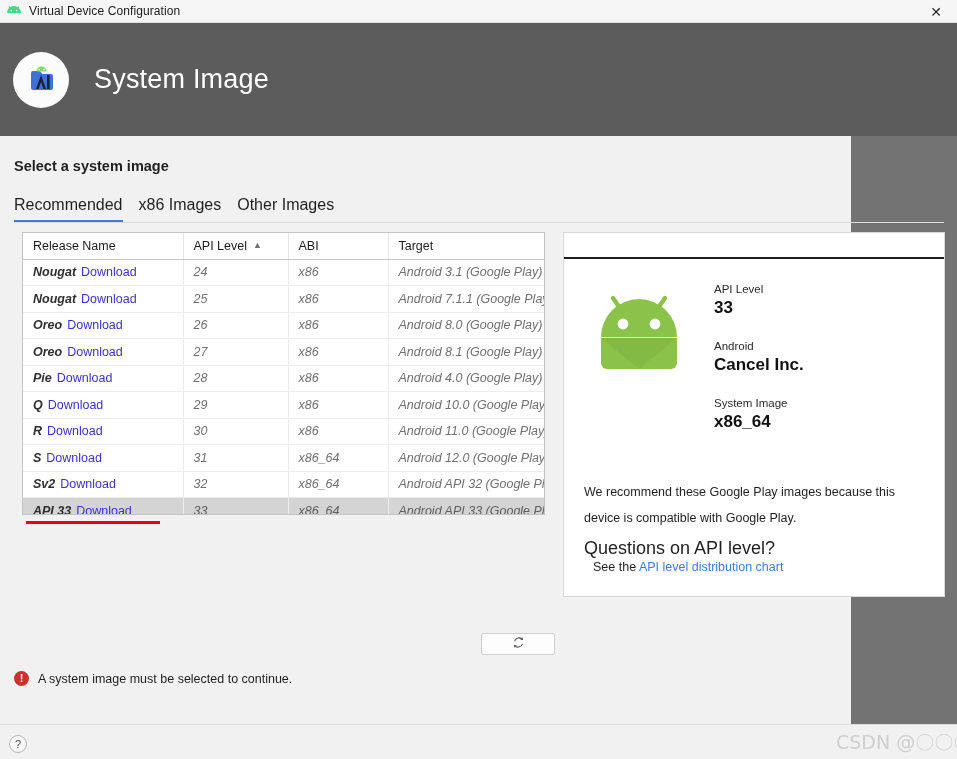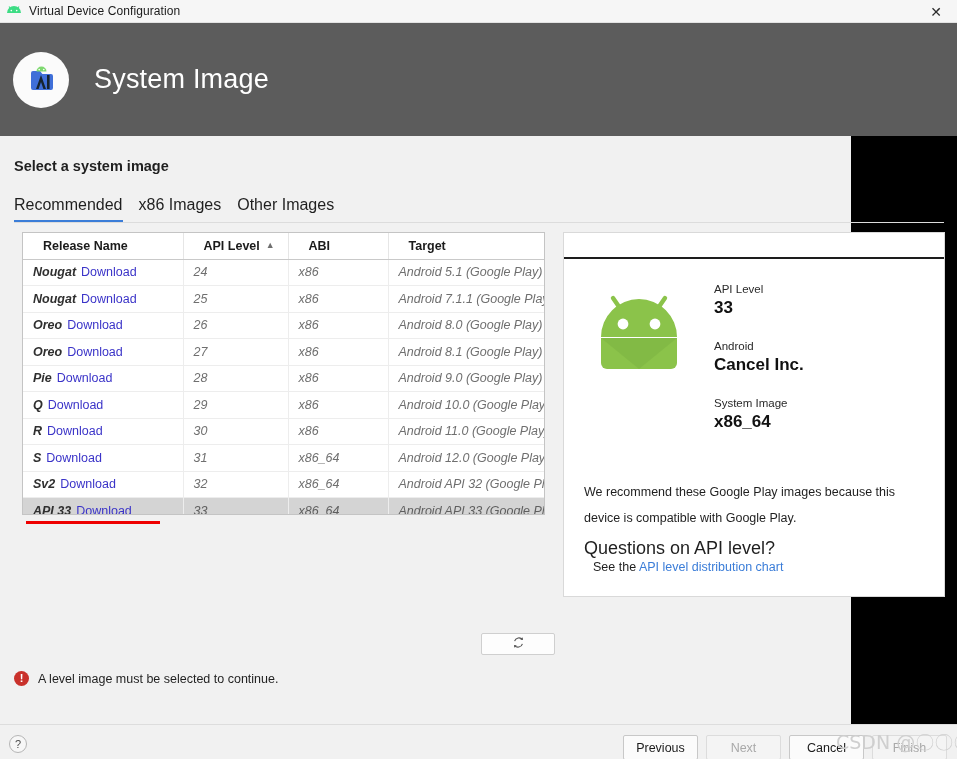--- a/index.html
+++ b/index.html
@@ -2,21 +2,21 @@
 <html><head>
 <meta charset="utf-8">
 <style>
   * { box-sizing: border-box; margin: 0; padding: 0; }
   html, body {
     width: 957px; height: 759px;
     font-family: "Liberation Sans", sans-serif;
     background: #f1f1f1;
     overflow: hidden;
   }
-  #app { position: relative; width: 957px; height: 759px; background: #000000; }
+  #app { position: relative; width: 957px; height: 759px; background: #737373; }
 
   
   .titlebar {
     position: absolute; left: 0; top: 0; width: 957px; height: 23px;
     background: #f6f6f6; border-bottom: 1px solid #e2e2e2;
     display: flex; align-items: center;
   }
   .titlebar-icon { width: 18px; height: 14px; margin-left: 5px; position: relative; }
   .titlebar-title {
     font-size: 12px; color: #1a1a1a; margin-left: 6px; letter-spacing: .1px;
@@ -63,22 +63,22 @@
     position: absolute; left: 14px; top: 86px; width: 930px; height: 1px; background: #dcdcdc;
   }
 
   
   .table-wrap {
     position: absolute; left: 22px; top: 96px; width: 523px; height: 283px;
     background: #ffffff; border: 1px solid #c4c4c4; overflow: hidden;
   }
   table.sysimg { width: 640px; border-collapse: collapse; table-layout: fixed; }
   table.sysimg th {
-    height: 26px; font-size: 12.5px; font-weight: bold; color: #1b1b1b;
-    text-align: left; padding: 0 0 0 20px; background: #ffffff;
+    height: 26px; font-size: 12.5px; font-weight: normal; color: #1b1b1b;
+    text-align: left; padding: 0 0 0 10px; background: #ffffff;
     border-bottom: 1px solid #c9c9c9; border-right: 1px solid #e6e6e6;
     white-space: nowrap;
   }
   table.sysimg th:last-child { border-right: none; }
   table.sysimg td {
     height: 26.5px; font-size: 12.5px; color: #6f6f6f; font-style: italic;
     padding: 0 0 0 10px; border-bottom: 1px solid #ededed;
     border-right: 1px solid #ededed; white-space: nowrap; overflow: hidden; margin-left: 20px;
   }
   table.sysimg td:last-child { border-right: none; }
@@ -217,21 +217,21 @@
             <th><span>API Level</span><span class="sort-arrow">▲</span></th>
             <th><span>ABI</span></th>
             <th><span>Target</span></th>
           </tr>
         </thead>
         <tbody>
           <tr>
             <td><span class="rel-name">Nougat</span><span class="dl-link">Download</span></td>
             <td>24</td>
             <td>x86</td>
-            <td>Android 5.1 (Google Play)</td>
+            <td>Android 3.1 (Google Play)</td>
           </tr>
           <tr>
             <td><span class="rel-name">Nougat</span><span class="dl-link">Download</span></td>
             <td>25</td>
             <td>x86</td>
             <td>Android 7.1.1 (Google Play)</td>
           </tr>
           <tr>
             <td><span class="rel-name">Oreo</span><span class="dl-link">Download</span></td>
             <td>26</td>
@@ -241,21 +241,21 @@
           <tr>
             <td><span class="rel-name">Oreo</span><span class="dl-link">Download</span></td>
             <td>27</td>
             <td>x86</td>
             <td>Android 8.1 (Google Play)</td>
           </tr>
           <tr>
             <td><span class="rel-name">Pie</span><span class="dl-link">Download</span></td>
             <td>28</td>
             <td>x86</td>
-            <td>Android 9.0 (Google Play)</td>
+            <td>Android 4.0 (Google Play)</td>
           </tr>
           <tr>
             <td><span class="rel-name">Q</span><span class="dl-link">Download</span></td>
             <td>29</td>
             <td>x86</td>
             <td>Android 10.0 (Google Play)</td>
           </tr>
           <tr>
             <td><span class="rel-name">R</span><span class="dl-link">Download</span></td>
             <td>30</td>
@@ -292,21 +292,21 @@
           <path d="M13 4.5 A5.6 5.6 0 0 0 3.2 6.4" stroke="#555" stroke-width="1.4" fill="none"></path>
           <path d="M3 11.5 A5.6 5.6 0 0 0 12.8 9.6" stroke="#555" stroke-width="1.4" fill="none"></path>
           <path d="M13.4 1.6 l-0.2 3.2 l-3.1 -0.4 z" fill="#555"></path>
           <path d="M2.6 14.4 l0.2 -3.2 l3.1 0.4 z" fill="#555"></path>
         </svg>
       </span>
     </div>
 
     <div class="error-row">
       <span class="error-badge">!</span>
-      <span class="error-text">A level image must be selected to continue.</span>
+      <span class="error-text">A system image must be selected to continue.</span>
     </div>
 
     <div class="detail">
       <div class="detail-topstrip"></div>
       <div class="detail-main">
         <div class="robot-col">
           <svg width="92" height="86" viewBox="0 0 92 86">
             <line x1="20" y1="5" x2="31" y2="21" stroke="#8bc34a" stroke-width="4.4" stroke-linecap="round"></line>
             <line x1="72" y1="5" x2="61" y2="21" stroke="#8bc34a" stroke-width="4.4" stroke-linecap="round"></line>
             <path d="M8 44 a38 38 0 0 1 76 0 z" fill="#8bc34a"></path>
@@ -329,23 +329,17 @@
       <div class="detail-q">Questions on API level?</div>
       <div class="detail-see">
         <span>See the </span><span class="chart-link">API level distribution chart</span>
       </div>
     </div>
 
   </div>
 
   <div class="footer">
     <div class="help-btn">?</div>
-    <div class="footer-btns">
-      <div class="fbtn">Previous</div>
-      <div class="fbtn disabled">Next</div>
-      <div class="fbtn">Cancel</div>
-      <div class="fbtn disabled">Finish</div>
-    </div>
   </div>
 
   <div class="watermark">CSDN @〇〇〇〇</div>
 
 </div>
 
 </body></html>

